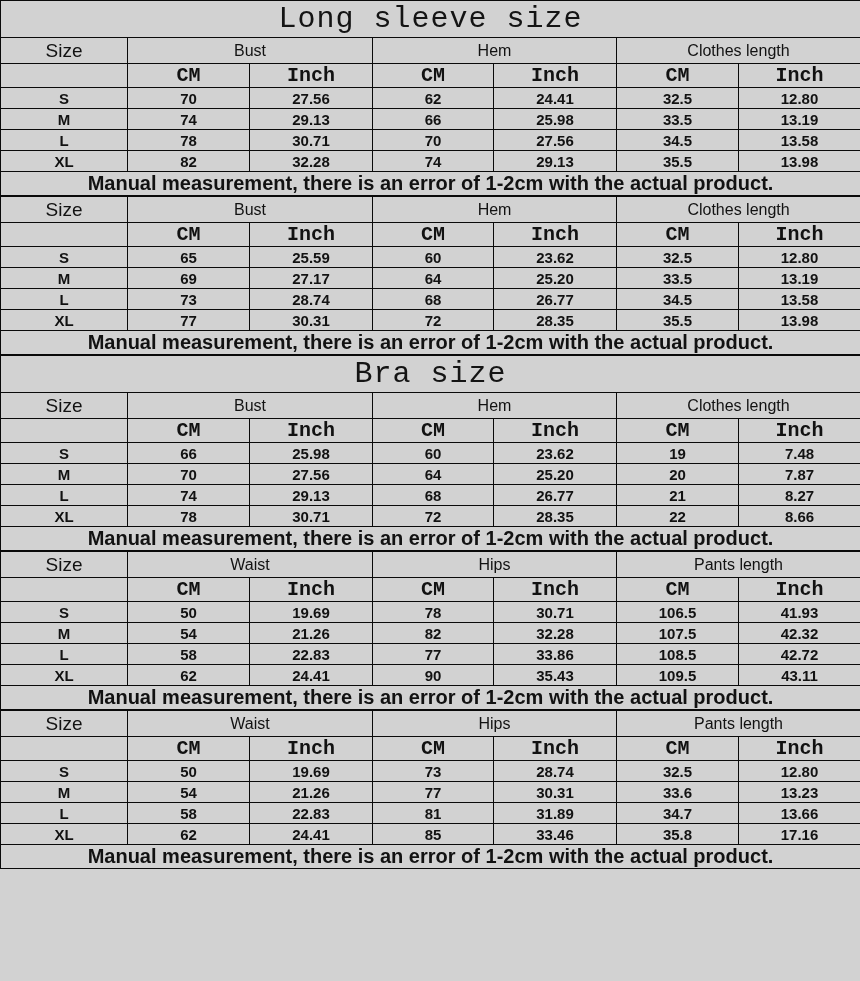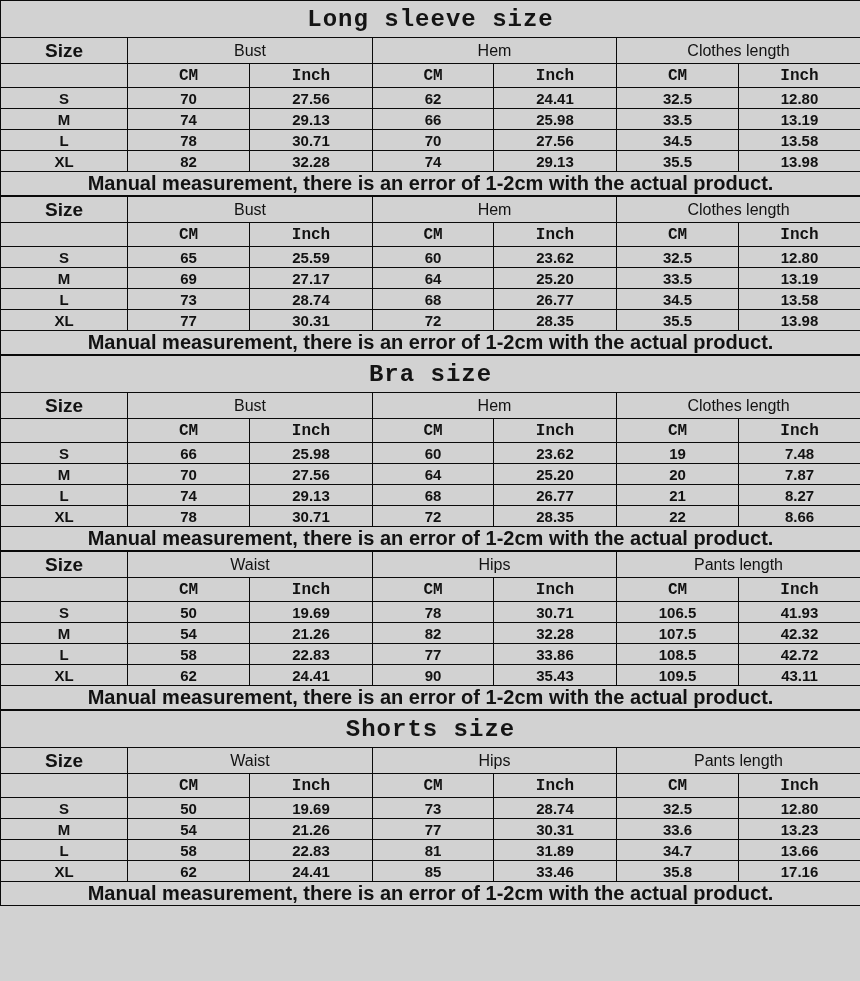--- a/index.html
+++ b/index.html
@@ -19,41 +19,41 @@
     border:1px solid #0a0a0a;
     text-align:center;
     vertical-align:middle;
     padding:0;
     overflow:hidden;
     white-space:nowrap;
   }
   .title{
     height:36px;
     font-family:"Liberation Mono","DejaVu Sans Mono",monospace;
-    font-size:24px;
-    font-weight:700;
+    font-size:30px;
+    font-weight:400;
     letter-spacing:1px;
     color:#141414;
     border-radius:12px;
   }
   .group-row td{
     height:25px;
     font-family:Liberation Sans, sans-serif;
     font-size:16px;
   }
   .size-h{
     font-family:"Liberation Sans",sans-serif !important;
-    font-weight:bold;
+    font-weight:normal;
     font-size:19px !important;
   }
   .unit-row td{
     height:23px;
     font-family:"Liberation Mono","DejaVu Sans Mono",monospace;
     font-weight:bold;
-    font-size:16px;
+    font-size:20px;
   }
   .data-row td{
     height:20px;
     font-size:15px;
     font-weight:bold;
   }
   .note-row td{
     height:21px;
     font-size:20px;
     font-weight:bold;
@@ -346,23 +346,20 @@
     <colgroup>
         <col style="width:127px">
         <col style="width:122px">
         <col style="width:123px">
         <col style="width:121px">
         <col style="width:123px">
         <col style="width:122px">
         <col style="width:122px">
       </colgroup>
     <tbody>
-        <tr>
-          <td colspan="7" class="title">Shorts size</td>
-        </tr>
     <tr class="group-row">
       <td class="size-h">Size</td>
       <td colspan="2">Waist</td>
       <td colspan="2">Hips</td>
       <td colspan="2">Pants length</td>
     </tr>
     <tr class="unit-row">
       <td></td>
       <td>CM</td>
       <td>Inch</td>

